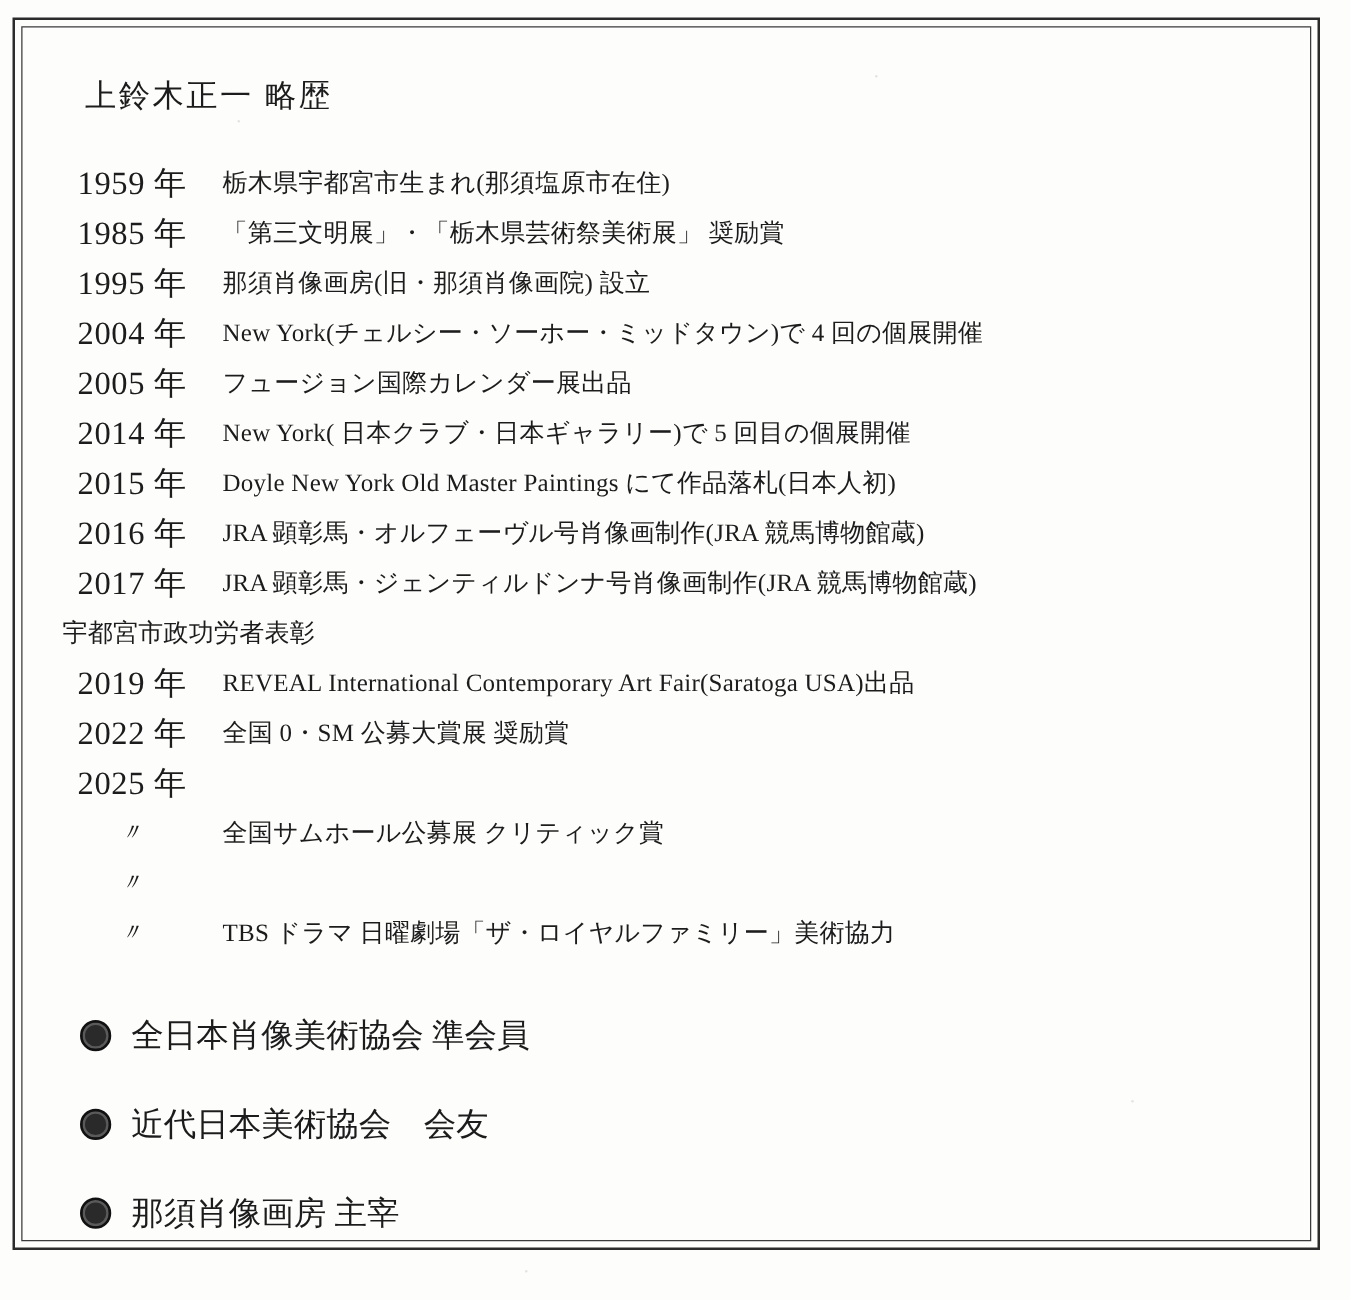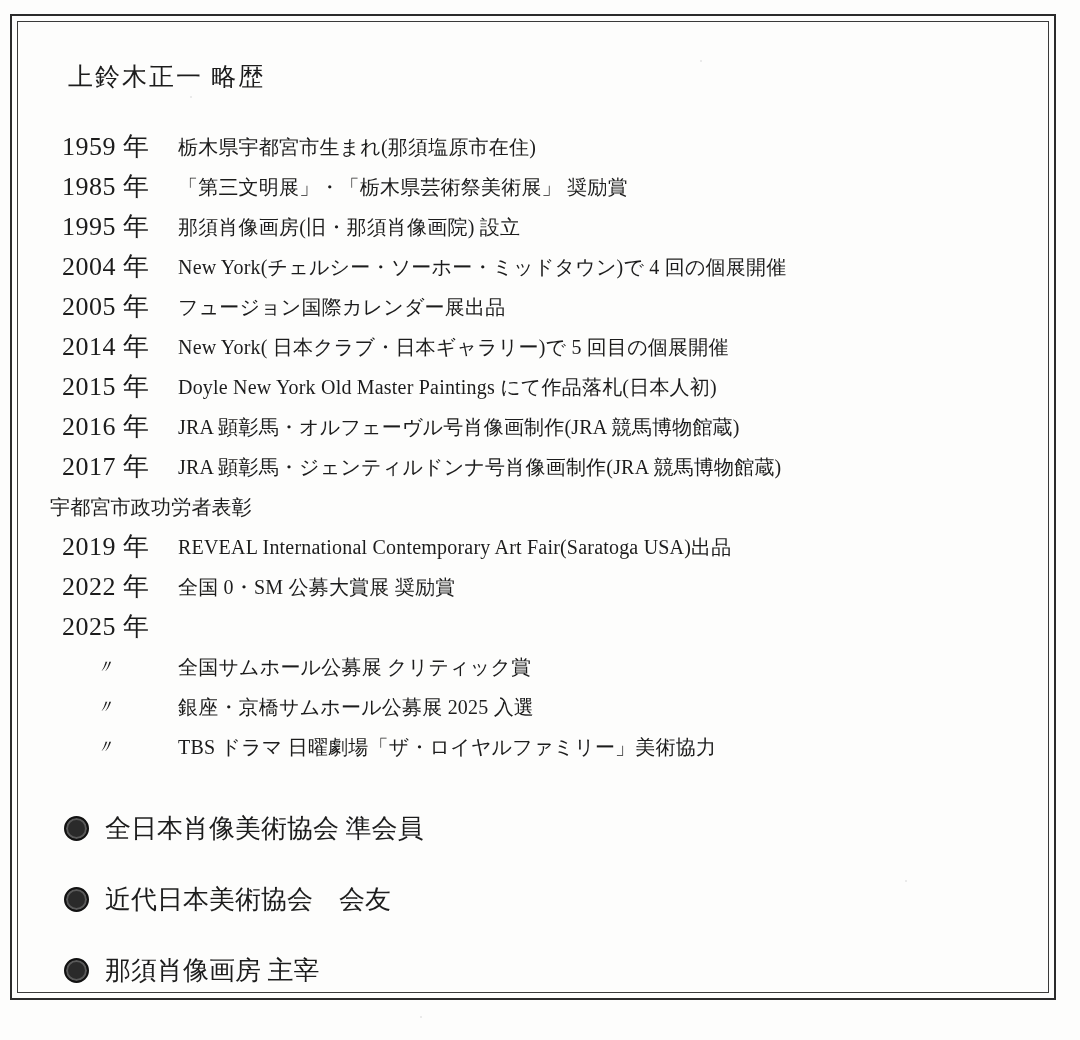--- a/index.html
+++ b/index.html
@@ -46,21 +46,21 @@
     width: 990px;
     height: 940px;
     box-sizing: border-box;
     padding: 8px 10px;
   }
   .doc-title {
     font-size: 25px;
     letter-spacing: 2px;
     margin: 14px 0 0 18px;
     color: #1c1c1c;
-    font-family: Liberation Serif, serif;
+    font-family: Liberation Sans, sans-serif;
   }
   .entries {
     margin-top: 34px;
   }
   .entry {
     display: flex;
     align-items: flex-start;
     height: 40px;
     line-height: 40px;
     white-space: nowrap;
@@ -200,21 +200,20 @@
         <span class="year">2025 年</span>
       </div>
 
       <div class="entry">
         <span class="year ditto">〃</span>
         <span class="text">全国サムホール公募展 クリティック賞</span>
       </div>
 
       <div class="entry">
         <span class="year ditto">〃</span>
-        <span class="text">銀座・京橋サムホール公募展 2025 入選</span>
       </div>
 
       <div class="entry">
         <span class="year ditto">〃</span>
         <span class="text">TBS ドラマ 日曜劇場「ザ・ロイヤルファミリー」美術協力</span>
       </div>
 
     </div>
 
     <div class="memberships">

